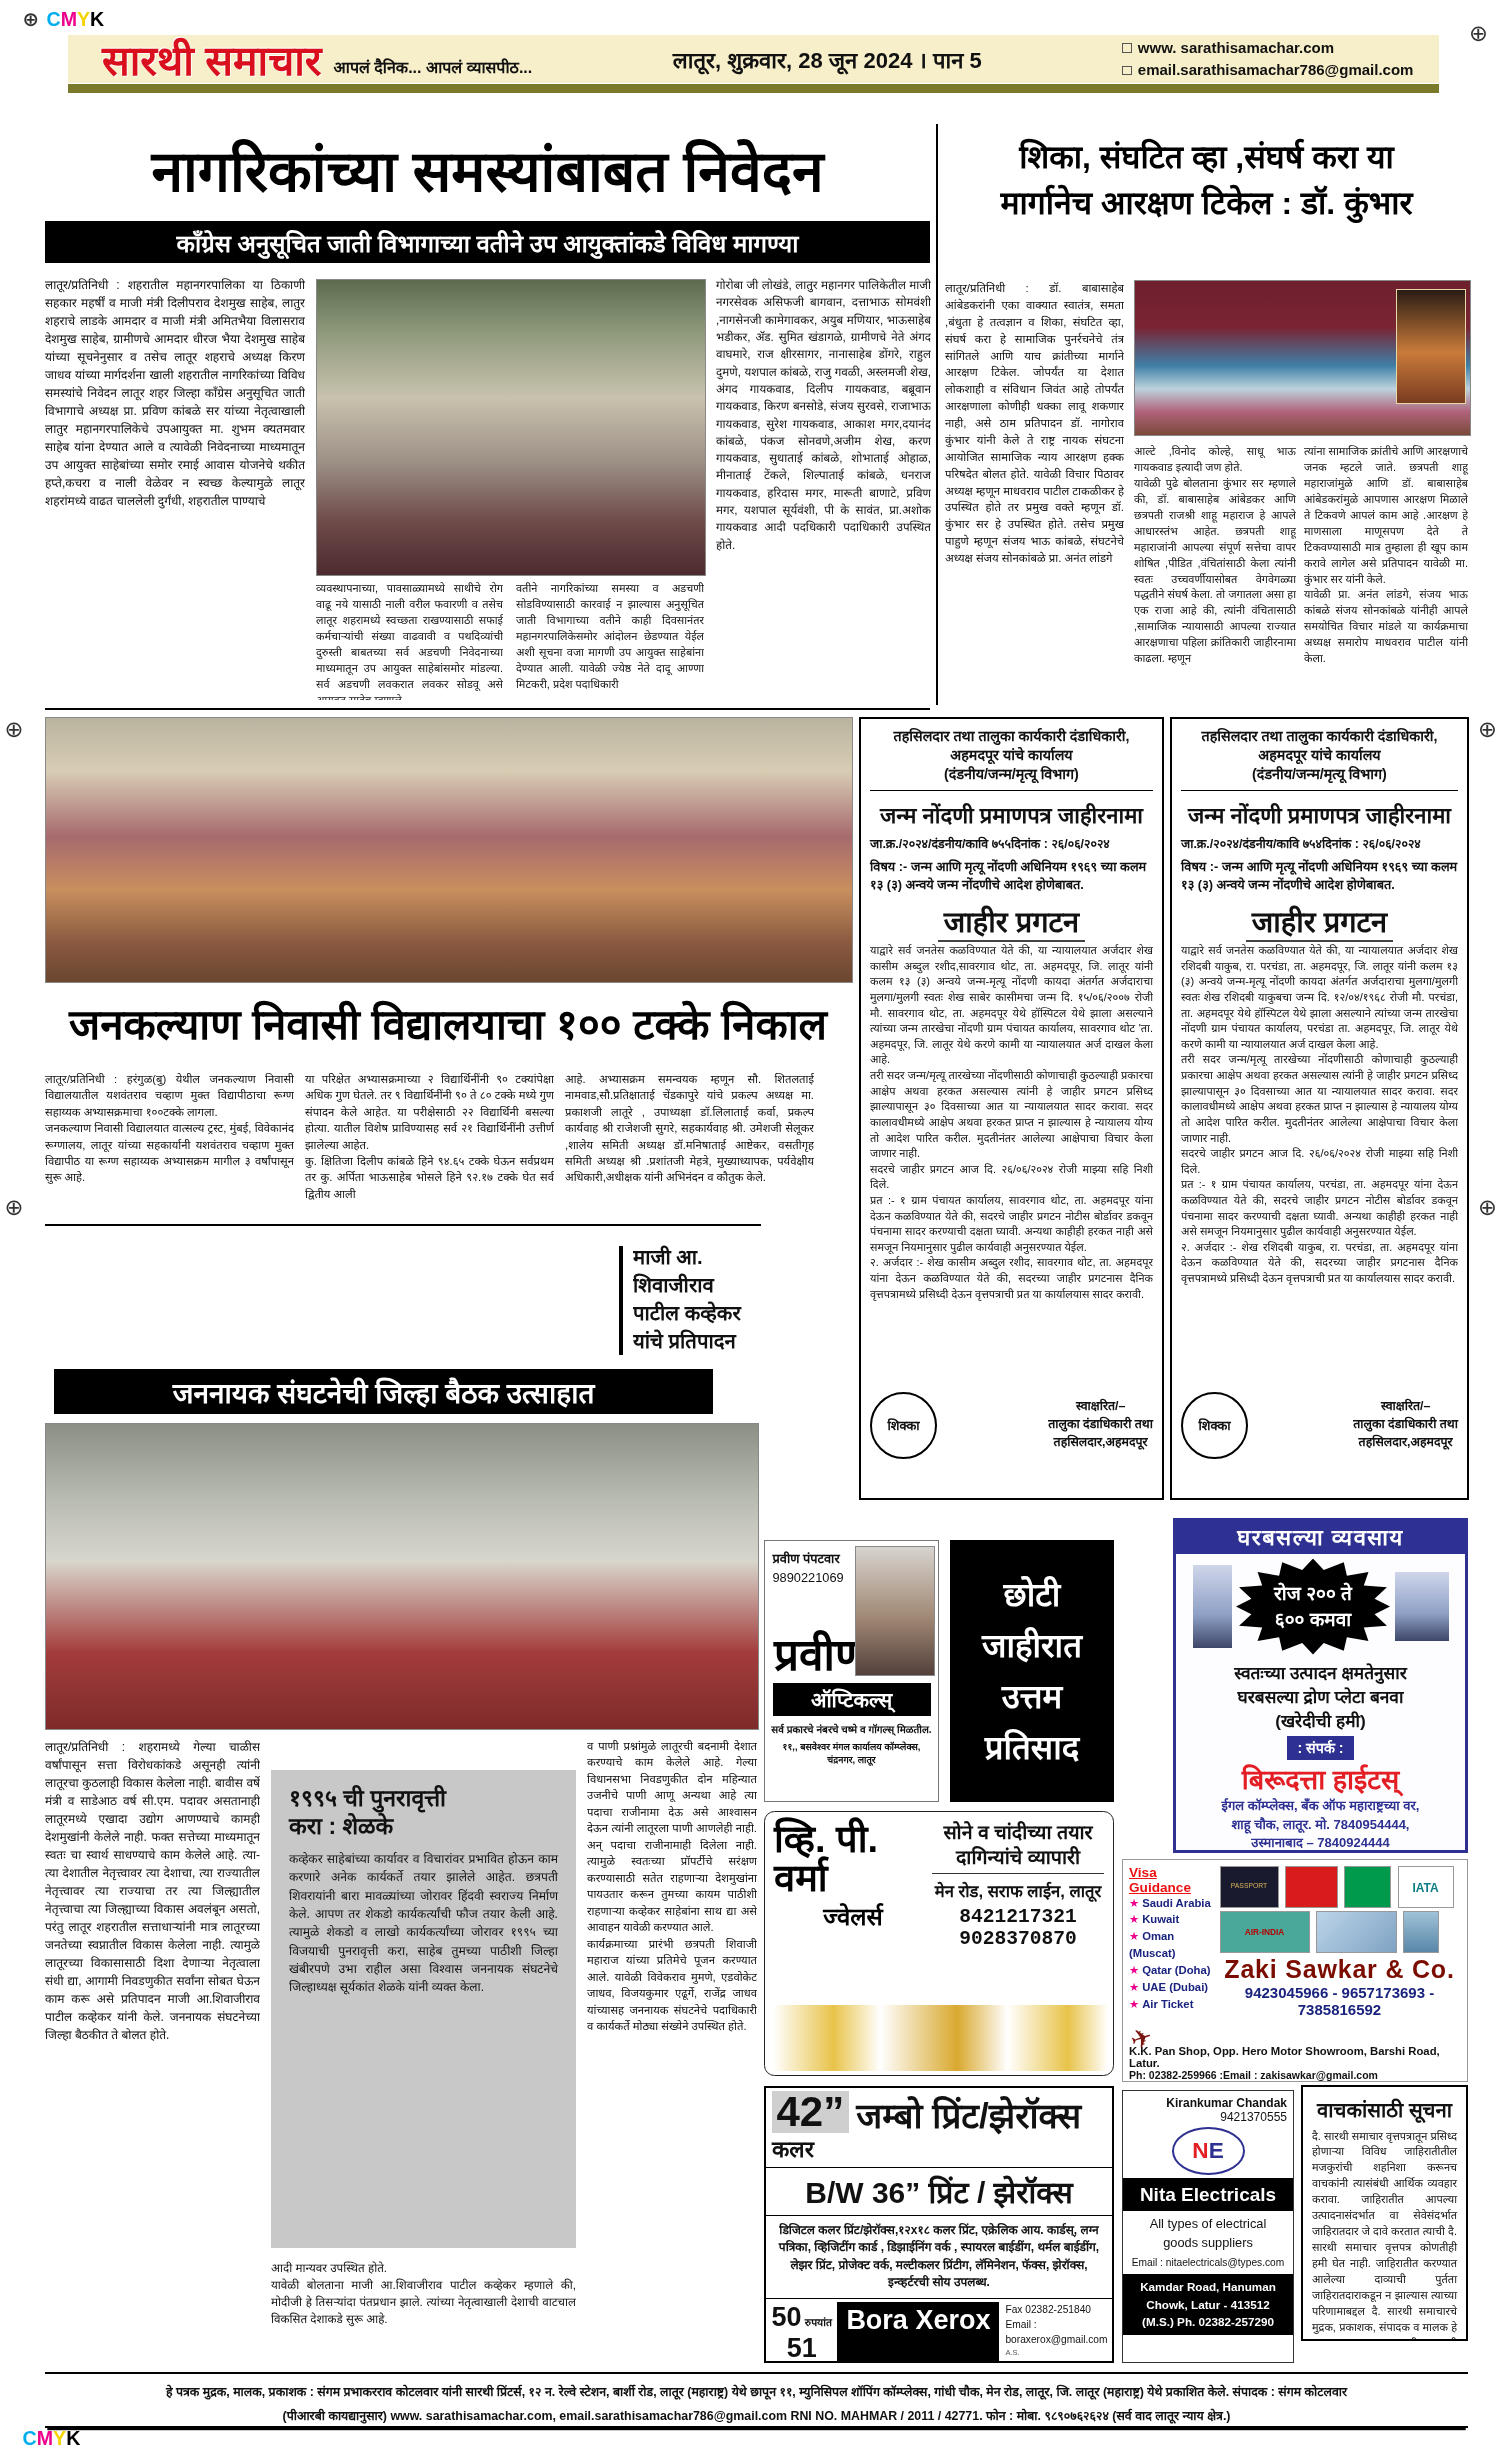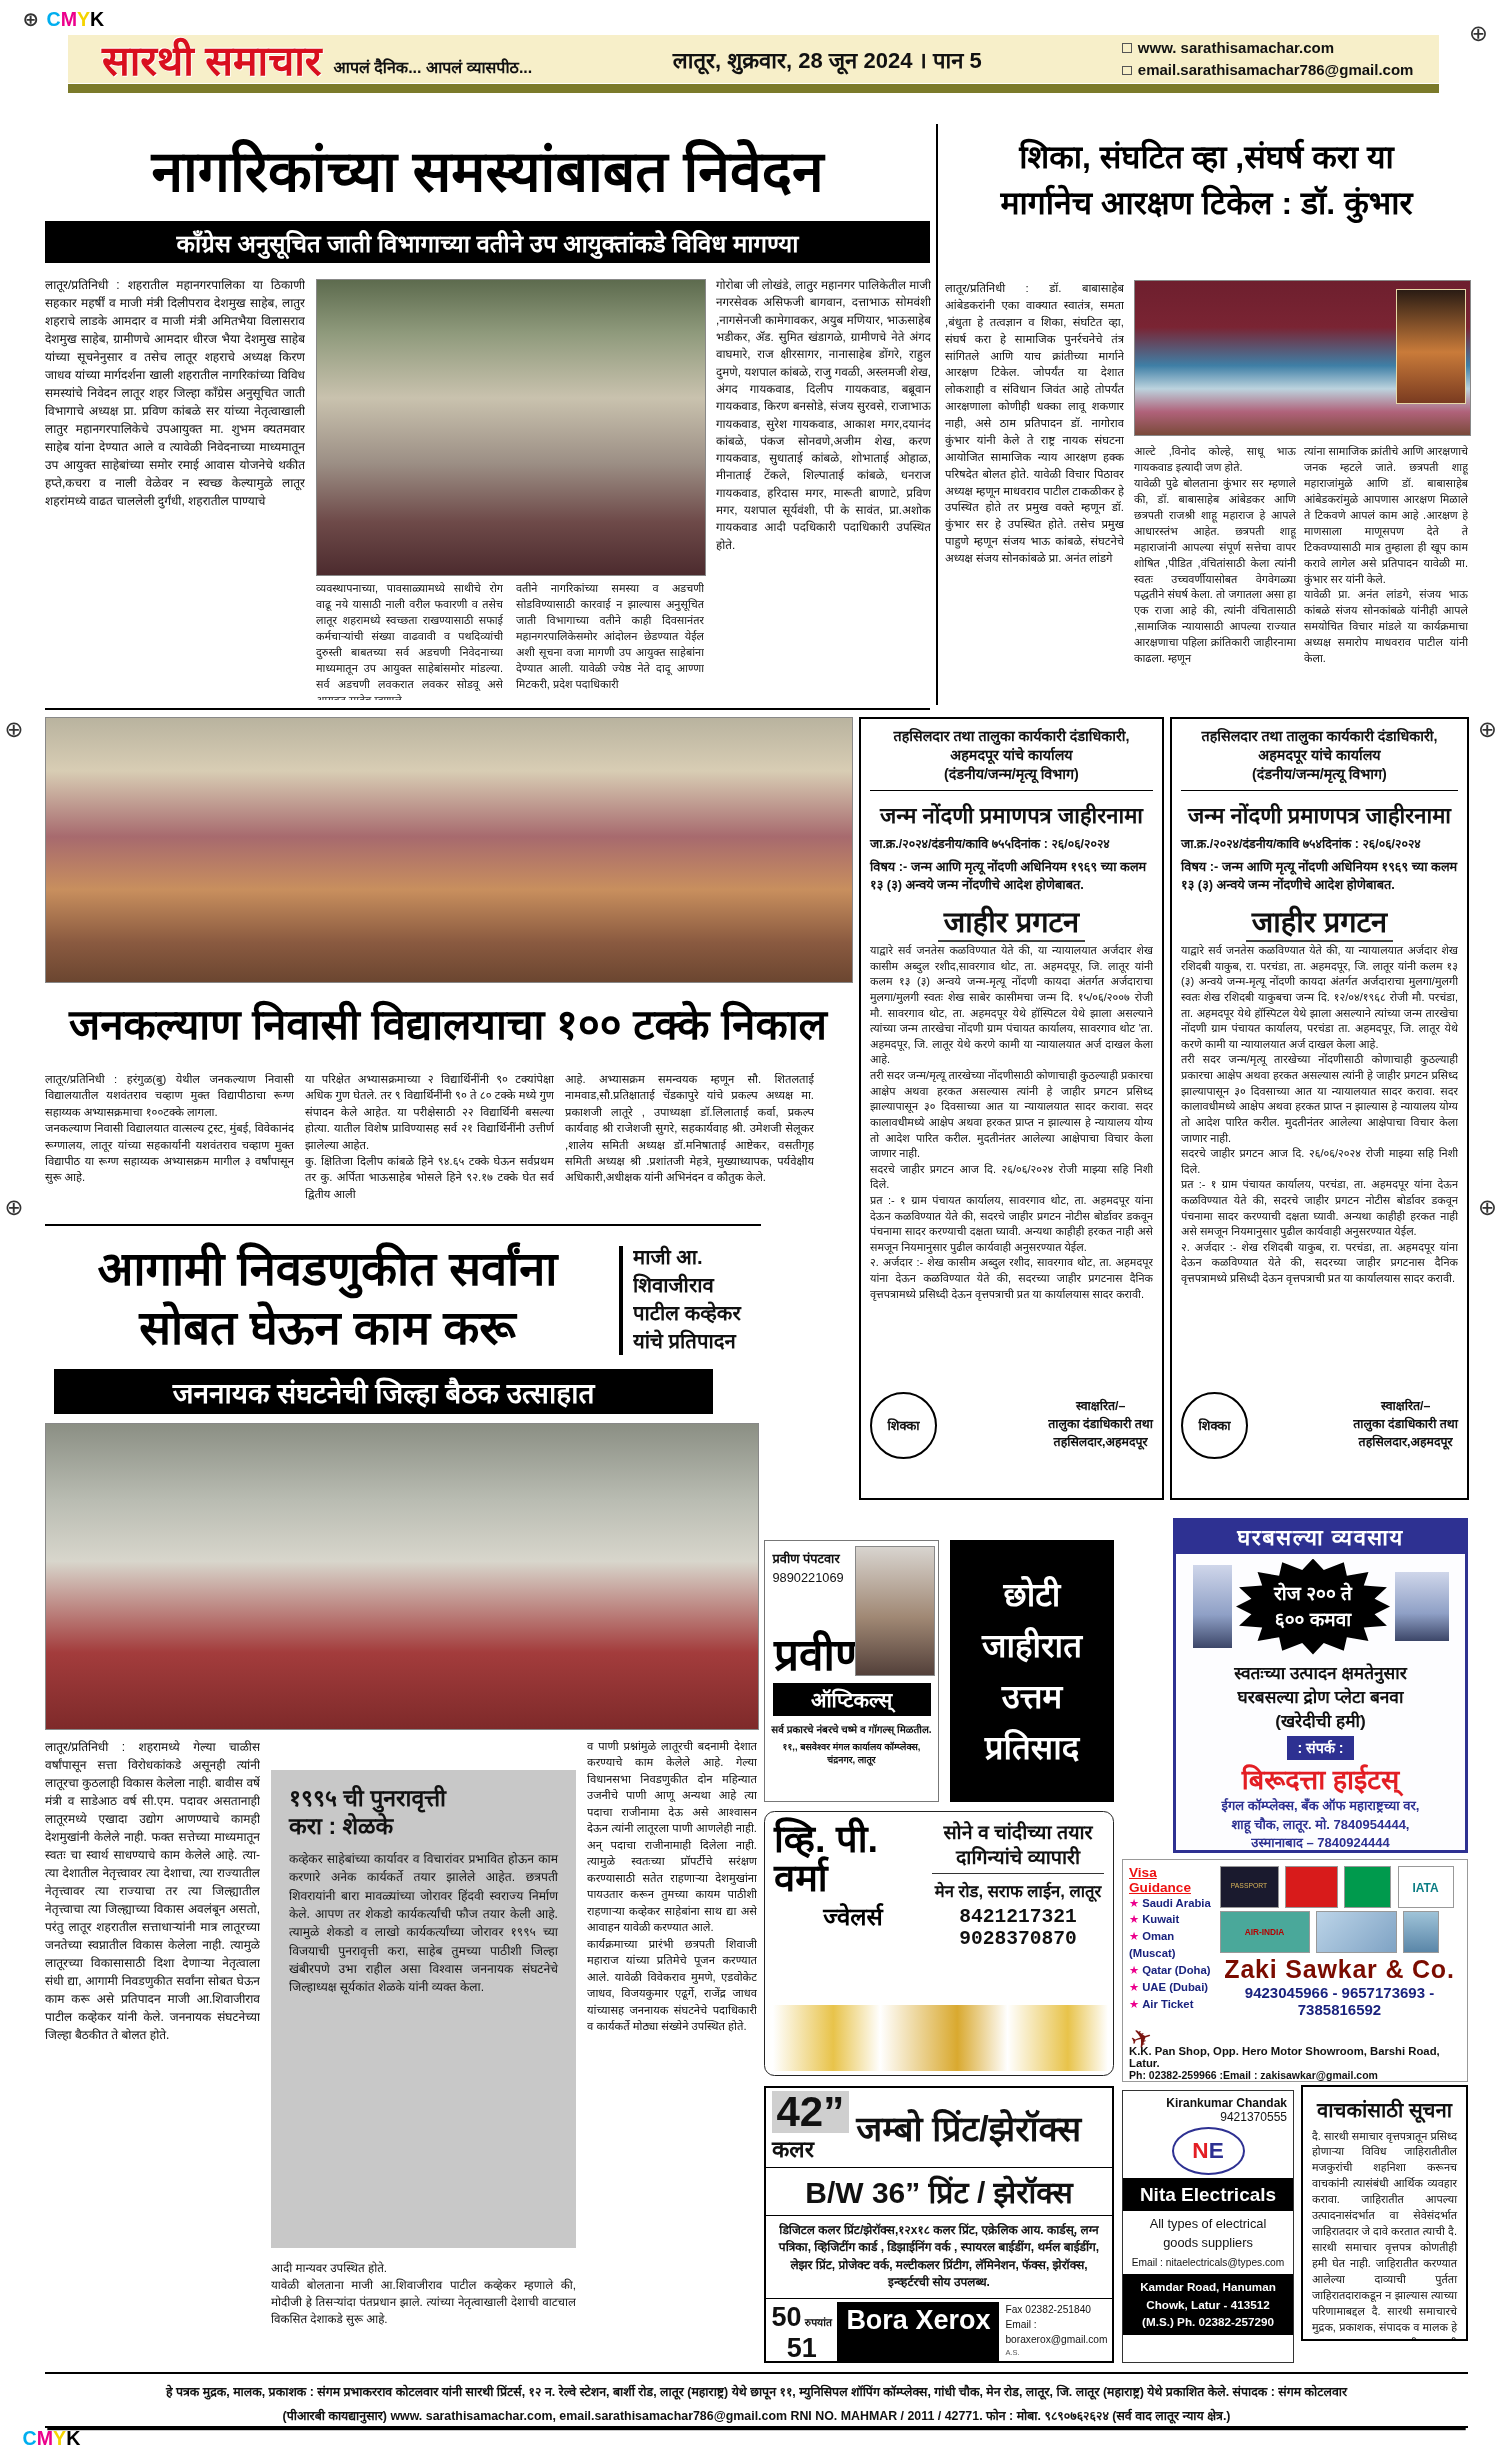--- a/index.html
+++ b/index.html
@@ -73,21 +73,21 @@
   .gh-addr{color:#2e3192;font-size:13px;font-weight:bold;text-align:center;line-height:1.45;}
 
   .visa-title{color:#e11;font-size:13.6px;font-weight:900;text-decoration:underline;}
   .visa-item{color:#1a237e;font-size:11.3px;font-weight:bold;line-height:1.5;}
   .visa-item .st{color:#ec008c;margin-right:3px;}
   .zaki-brand{color:#7b0c00;font-size:25px;font-weight:900;letter-spacing:0.8px;}
   .zaki-phone{color:#1a237e;font-size:15px;font-weight:900;}
   .mini{display:inline-block;height:42px;margin:1.5px;vertical-align:top;border:0.8px solid #999;box-sizing:border-box;color:#fff;font-size:6.8px;overflow:hidden;text-align:center;}
 
   .bora{border:2.3px solid #000;background:#fff;}
-  .bora-row1{display:flex;align-items:center;border-bottom:1.5px solid #000;padding:3px 6px;}
+  .bora-row1{display:flex;border-bottom:1.5px solid #000;padding:3px 6px;}
   .b42{font-size:42px;font-weight:900;background:#cfcfcf;padding:0 4.5px;line-height:1;}
   .bkalar{font-size:22.6px;font-weight:900;}
   .bjumbo{font-size:35px;font-weight:900;margin-left:7.5px;}
   .bora-row2{font-size:30px;font-weight:900;text-align:center;border-bottom:1.5px solid #000;padding:3px 0;}
   .bora-serv{font-size:12px;font-weight:bold;line-height:1.45;text-align:center;padding:6px 7.5px;border-bottom:1.5px solid #000;}
   .bora-bot{display:flex;align-items:stretch;padding:3px 4.5px 1.5px 4.5px;}
   .bora-brand{background:#000;color:#fff;font-size:27px;font-weight:900;padding:3px 9px;white-space:nowrap;}
 
   .nita{border:1.5px solid #333;}
   .nita-band{background:#000;color:#fff;font-weight:900;text-align:center;}
@@ -213,22 +213,20 @@
 
   <div class="abs photo ph-c" style="left:45px;top:717px;width:806px;height:264px;"></div>
   <div class="abs hl ctr nowrap hide" style="left:45px;top:988px;width:806px;height:74px;font-size:42px;line-height:74px;">जनकल्याण निवासी विद्यालयाचा १०० टक्के निकाल</div>
   <div class="abs just pre hide" style="left:45px;top:1071px;width:249px;height:145px;font-size:11.3px;line-height:1.45;">लातूर/प्रतिनिधी : हरंगुळ(बु) येथील जनकल्याण निवासी विद्यालयातील यशवंतराव चव्हाण मुक्त विद्यापीठाचा रूग्ण सहाय्यक अभ्यासक्रमाचा १००टक्के लागला.
 जनकल्याण निवासी विद्यालयात वात्सल्य ट्रस्ट, मुंबई, विवेकानंद रूग्णालय, लातूर यांच्या सहकार्यानी यशवंतराव चव्हाण मुक्त विद्यापीठ या रूग्ण सहाय्यक अभ्यासक्रम मागील ३ वर्षांपासून सुरू आहे.</div>
   <div class="abs just pre hide" style="left:305px;top:1071px;width:249px;height:145px;font-size:11.3px;line-height:1.45;">या परिक्षेत अभ्यासक्रमाच्या २ विद्यार्थिनींनी ९० टक्यांपेक्षा अधिक गुण घेतले. तर ९ विद्यार्थिनींनी ९० ते ८० टक्के मध्ये गुण संपादन केले आहेत. या परीक्षेसाठी २२ विद्यार्थिनी बसल्या होत्या. यातील विशेष प्राविण्यासह सर्व २१ विद्यार्थिनींनी उत्तीर्ण झालेल्या आहेत.
 कु. क्षितिजा दिलीप कांबळे हिने ९४.६५ टक्के घेऊन सर्वप्रथम तर कु. अर्पिता भाऊसाहेब भोसले हिने ९२.१७ टक्के घेत सर्व द्वितीय आली</div>
   <div class="abs just hide" style="left:565px;top:1071px;width:249px;height:145px;font-size:11.3px;line-height:1.45;">आहे. अभ्यासक्रम समन्वयक म्हणून सौ. शितलताई नामवाड,सौ.प्रतिक्षाताई चेंडकापुरे यांचे प्रकल्प अध्यक्ष मा. प्रकाशजी लातूरे , उपाध्यक्षा डॉ.लिलाताई कर्वा, प्रकल्प कार्यवाह श्री राजेशजी सुगरे, सहकार्यवाह श्री. उमेशजी सेलूकर ,शालेय समिती अध्यक्ष डॉ.मनिषाताई आष्टेकर, वसतीगृह समिती अध्यक्ष श्री .प्रशांतजी मेहत्रे, मुख्याध्यापक, पर्यवेक्षीय अधिकारी,अधीक्षक यांनी अभिनंदन व कौतुक केले.</div>
 
   <div class="abs hrule" style="left:45px;top:1224px;width:716px;height:2.3px;"></div>
-  <div class="abs hl pre hide" style="left:45px;top:1240px;width:565px;height:122px;font-size:47px;line-height:1.25;text-align:center;">आगामी निवडणुकीत सर्वांना
-सोबत घेऊन काम करू</div>
   <div class="abs vrule" style="left:619px;top:1246px;width:3.8px;height:109px;"></div>
   <div class="abs b pre hide" style="left:633px;top:1243px;width:130px;height:119px;font-size:20.3px;line-height:1.38;">माजी आ.
 शिवाजीराव
 पाटील कव्हेकर
 यांचे प्रतिपादन</div>
   <div class="abs blackbar" style="left:54px;top:1369px;width:659px;height:45px;font-size:28px;">जननायक संघटनेची जिल्हा बैठक उत्साहात</div>
   <div class="abs photo ph-d" style="left:45px;top:1423px;width:712px;height:305px;"></div>
 
   <div class="abs just hide" style="left:45px;top:1738px;width:215px;height:624px;font-size:12px;line-height:1.5;">लातूर/प्रतिनिधी : शहरामध्ये गेल्या चाळीस वर्षांपासून सत्ता विरोधकांकडे असूनही त्यांनी लातूरचा कुठलाही विकास केलेला नाही. बावीस वर्षे मंत्री व साडेआठ वर्ष सी.एम. पदावर असतानाही लातूरमध्ये एखादा उद्योग आणण्याचे कामही देशमुखांनी केलेले नाही. फक्त सत्तेच्या माध्यमातून स्वतः चा स्वार्थ साधण्याचे काम केलेले आहे. त्या-त्या देशातील नेतृत्त्वावर त्या देशाचा, त्या राज्यातील नेतृत्त्वावर त्या राज्याचा तर त्या जिल्ह्यातील नेतृत्त्वाचा त्या जिल्ह्याच्या विकास अवलंबून असतो, परंतु लातूर शहरातील सत्ताधाऱ्यांनी मात्र लातूरच्या जनतेच्या स्वप्नातील विकास केलेला नाही. त्यामुळे लातूरच्या विकासासाठी दिशा देणाऱ्या नेतृत्वाला संधी द्या, आगामी निवडणुकीत सर्वांना सोबत घेऊन काम करू असे प्रतिपादन माजी आ.शिवाजीराव पाटील कव्हेकर यांनी केले. जननायक संघटनेच्या जिल्हा बैठकीत ते बोलत होते.</div>
   <div class="abs graybox hide" style="left:271px;top:1770px;width:305px;height:478px;">

